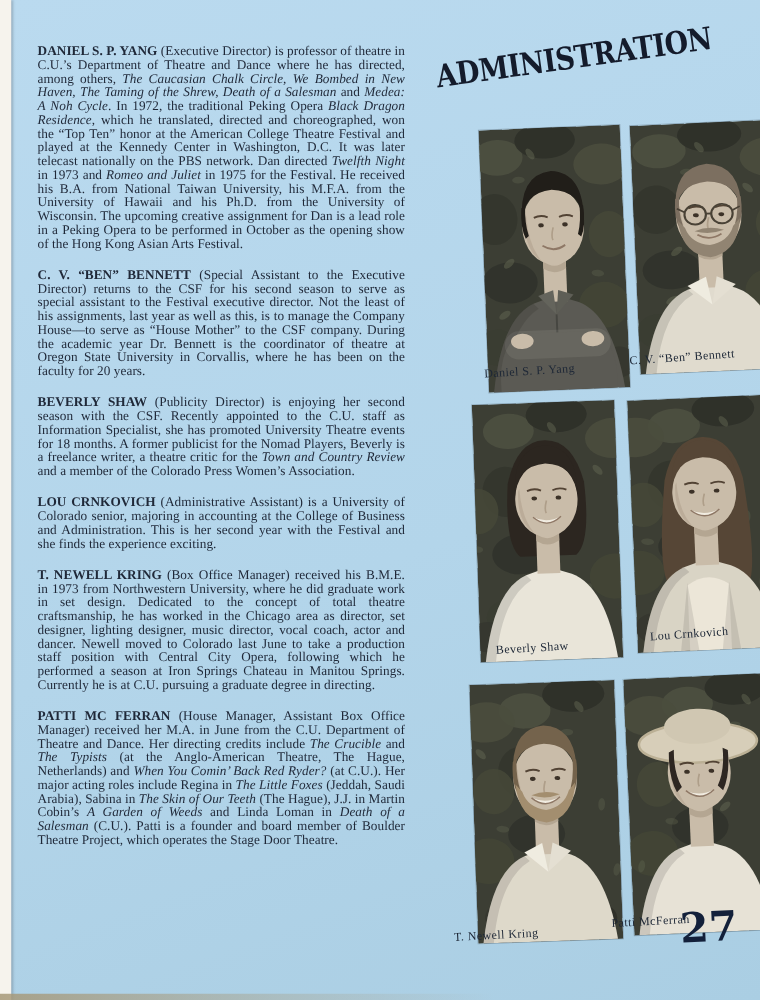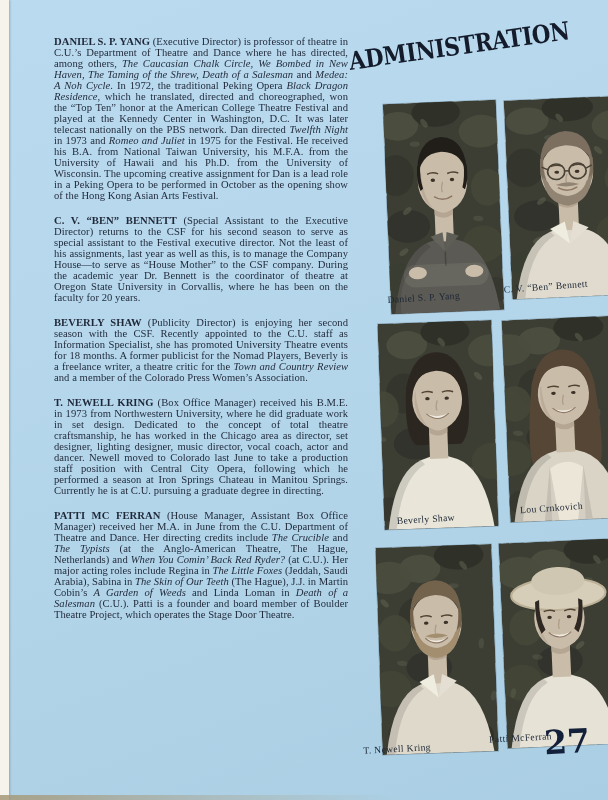--- a/index.html
+++ b/index.html
@@ -15,21 +15,21 @@
   .smudge{position:absolute;left:584px;top:676px;width:22px;height:38px;border-radius:50%;
     transform:rotate(32deg);
     background:radial-gradient(closest-side,rgba(95,100,95,.30),rgba(95,100,95,0));}
   .corner-shade{position:absolute;right:0;bottom:0;width:80px;height:95px;
     background:radial-gradient(closest-side at 100% 100%,rgba(85,95,110,.22),rgba(85,95,110,0));}
 
   .title{position:absolute;left:349px;top:47px;margin:0;white-space:nowrap;
     font-family:"DejaVu Serif",serif;font-weight:700;font-size:25px;letter-spacing:-.5px;
     color:#141b2b;transform:rotate(-8deg) scaleX(.86);transform-origin:0 50%;}
 
-  .text-col{position:absolute;left:54px;top:36px;width:294px;color:#1f2838;
+  .text-col{position:absolute;left:30px;top:36px;width:294px;color:#1f2838;
     font-size:10.6px;line-height:11px;text-align:justify;letter-spacing:.05px;}
   .text-col p{margin:0 0 14px 0;}
   .b{font-weight:bold;}
   .i{font-style:italic;}
 
   .photo{position:absolute;overflow:hidden;box-shadow:0 0 0 .5px rgba(40,50,60,.28);}
   .photo svg{display:block;width:100%;height:100%;}
   .p1{left:347px;top:86px;width:113px;height:210px;transform:rotate(-2.3deg);}
   .p2{left:468px;top:82px;width:120px;height:199px;transform:rotate(-2.5deg);}
   .p3{left:341px;top:306px;width:114px;height:206px;transform:rotate(-2deg);}
@@ -56,20 +56,21 @@
 <div class="bottom-edge"></div>
 <div class="smudge"></div>
 <div class="corner-shade"></div>
 
 <h1 class="title">ADMINISTRATION</h1>
 
 <div class="text-col">
   <p class="bio"><span class="b">DANIEL S. P. YANG</span><span> (Executive Director) is professor of theatre in C.U.’s Department of Theatre and Dance where he has directed, among others, </span><span class="i">The Caucasian Chalk Circle, We Bombed in New Haven, The Taming of the Shrew, Death of a Salesman</span><span> and </span><span class="i">Medea: A Noh Cycle</span><span>. In 1972, the traditional Peking Opera </span><span class="i">Black Dragon Residence</span><span>, which he translated, directed and choreographed, won the “Top Ten” honor at the American College Theatre Festival and played at the Kennedy Center in Washington, D.C. It was later telecast nationally on the PBS network. Dan directed </span><span class="i">Twelfth Night</span><span> in 1973 and </span><span class="i">Romeo and Juliet</span><span> in 1975 for the Festival. He received his B.A. from National Taiwan University, his M.F.A. from the University of Hawaii and his Ph.D. from the University of Wisconsin. The upcoming creative assignment for Dan is a lead role in a Peking Opera to be performed in October as the opening show of the Hong Kong Asian Arts Festival.</span></p>
   <p class="bio"><span class="b">C. V. “BEN” BENNETT</span><span> (Special Assistant to the Executive Director) returns to the CSF for his second season to serve as special assistant to the Festival executive director. Not the least of his assignments, last year as well as this, is to manage the Company House—to serve as “House Mother” to the CSF company. During the academic year Dr. Bennett is the coordinator of theatre at Oregon State University in Corvallis, where he has been on the faculty for 20 years.</span></p>
   <p class="bio"><span class="b">BEVERLY SHAW</span><span> (Publicity Director) is enjoying her second season with the CSF. Recently appointed to the C.U. staff as Information Specialist, she has promoted University Theatre events for 18 months. A former publicist for the Nomad Players, Beverly is a freelance writer, a theatre critic for the </span><span class="i">Town and Country Review</span><span> and a member of the Colorado Press Women’s Association.</span></p>
+  <p class="bio"><span class="b">LOU CRNKOVICH</span><span> (Administrative Assistant) is a University of Colorado senior, majoring in accounting at the College of Business and Administration. This is her second year with the Festival and she finds the experience exciting.</span></p>
   <p class="bio"><span class="b">T. NEWELL KRING</span><span> (Box Office Manager) received his B.M.E. in 1973 from Northwestern University, where he did graduate work in set design. Dedicated to the concept of total theatre craftsmanship, he has worked in the Chicago area as director, set designer, lighting designer, music director, vocal coach, actor and dancer. Newell moved to Colorado last June to take a production staff position with Central City Opera, following which he performed a season at Iron Springs Chateau in Manitou Springs. Currently he is at C.U. pursuing a graduate degree in directing.</span></p>
   <p class="bio"><span class="b">PATTI MC FERRAN</span><span> (House Manager, Assistant Box Office Manager) received her M.A. in June from the C.U. Department of Theatre and Dance. Her directing credits include </span><span class="i">The Crucible</span><span> and </span><span class="i">The Typists</span><span> (at the Anglo-American Theatre, The Hague, Netherlands) and </span><span class="i">When You Comin’ Back Red Ryder?</span><span> (at C.U.). Her major acting roles include Regina in </span><span class="i">The Little Foxes</span><span> (Jeddah, Saudi Arabia), Sabina in </span><span class="i">The Skin of Our Teeth</span><span> (The Hague), J.J. in Martin Cobin’s </span><span class="i">A Garden of Weeds</span><span> and Linda Loman in </span><span class="i">Death of a Salesman</span><span> (C.U.). Patti is a founder and board member of Boulder Theatre Project, which operates the Stage Door Theatre.</span></p>
 </div>
 
 <figure class="photo p1">
     <svg viewBox="0 0 112 205" preserveAspectRatio="none">
       <rect width="112" height="205" fill="#33352c"></rect>
       <ellipse cx="14" cy="22" rx="20" ry="14" fill="#454838" opacity="0.9"></ellipse>
       <ellipse cx="52" cy="10" rx="24" ry="14" fill="#24261f" opacity="0.9"></ellipse>
       <ellipse cx="96" cy="30" rx="22" ry="16" fill="#424535" opacity="0.9"></ellipse>

